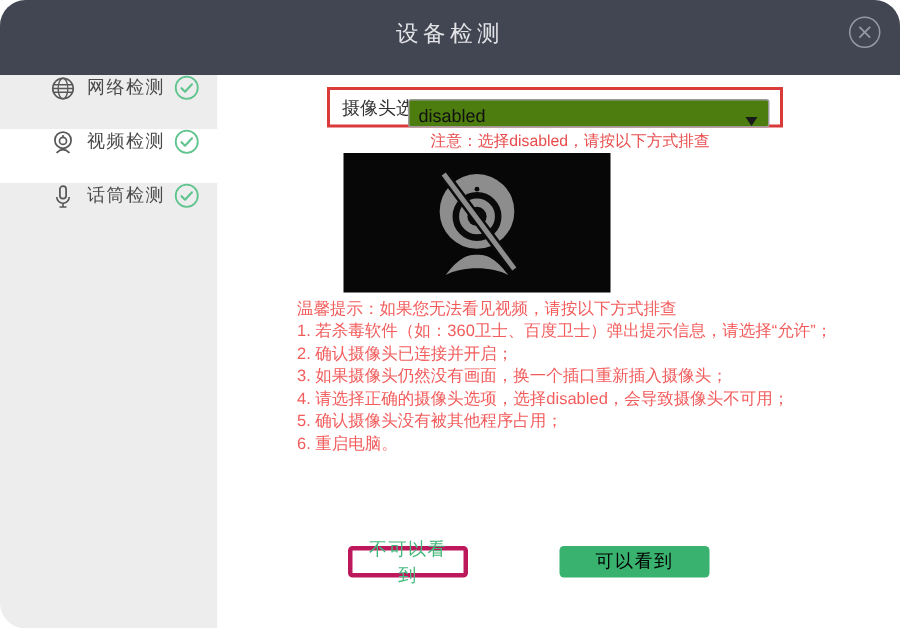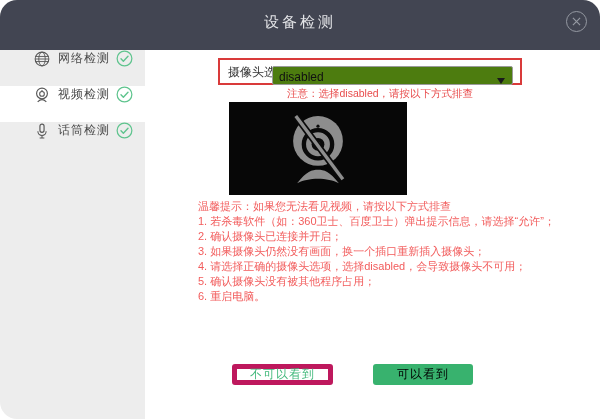--- a/index.html
+++ b/index.html
@@ -46,22 +46,22 @@
 
   .preview{position:absolute;left:84px;top:52px;width:178px;height:93px;
          background:#070707;display:flex;align-items:center;justify-content:center;}
 
   .tips{position:absolute;left:53px;top:149px;font-size:11px;color:#f25c5c;
          line-height:15px;white-space:nowrap;}
 
   .btn{position:absolute;height:21px;font-size:12px;border-radius:3px;
          display:flex;align-items:center;justify-content:center;cursor:pointer;
          font-family:inherit;letter-spacing:1px;box-sizing:border-box;}
-  .btn-negative{left:87px;top:314px;width:101px;background:#ffffff;
-         border:5px solid #be185d;color:#43b97c;}
+  .btn-negative{left:87px;top:314px;width:80px;background:#ffffff;
+         border:3px solid #be185d;color:#43b97c;}
   .btn-positive{left:228px;top:314px;width:100px;background:#38b26e;
          border:none;color:#000000;}
 </style>
 </head>
 <body>
 
 <div class="window">
 
   <div class="header">
     <div class="title">设备检测</div>

